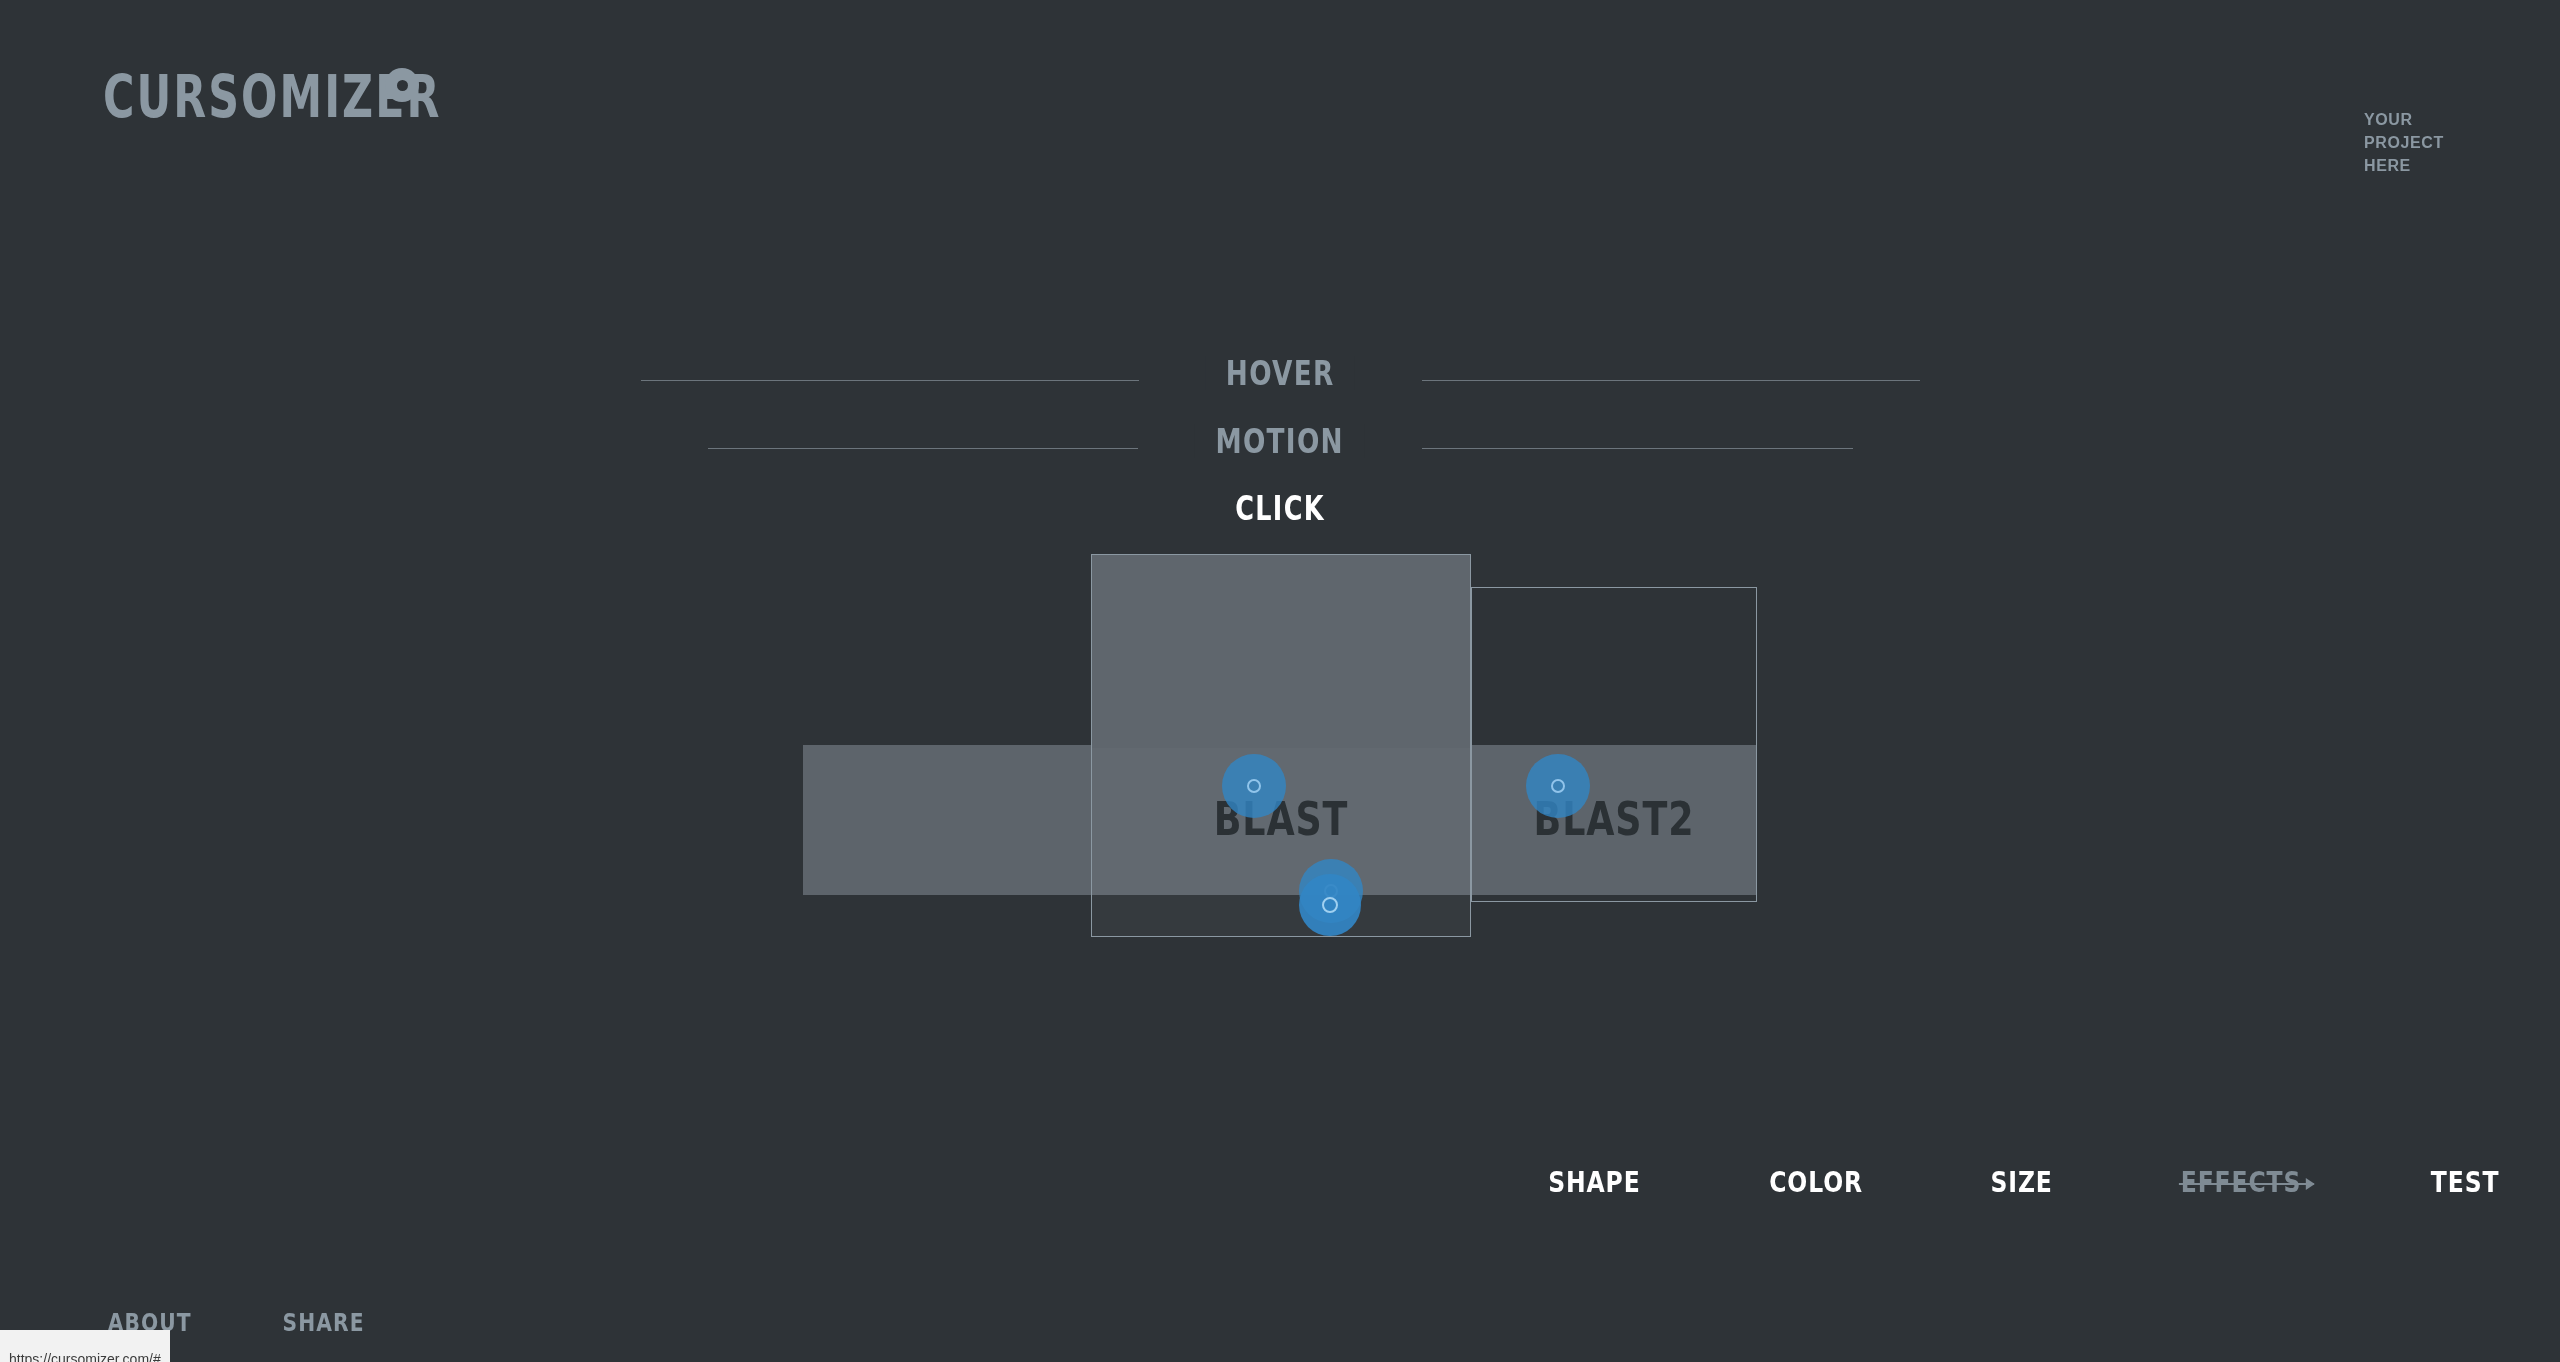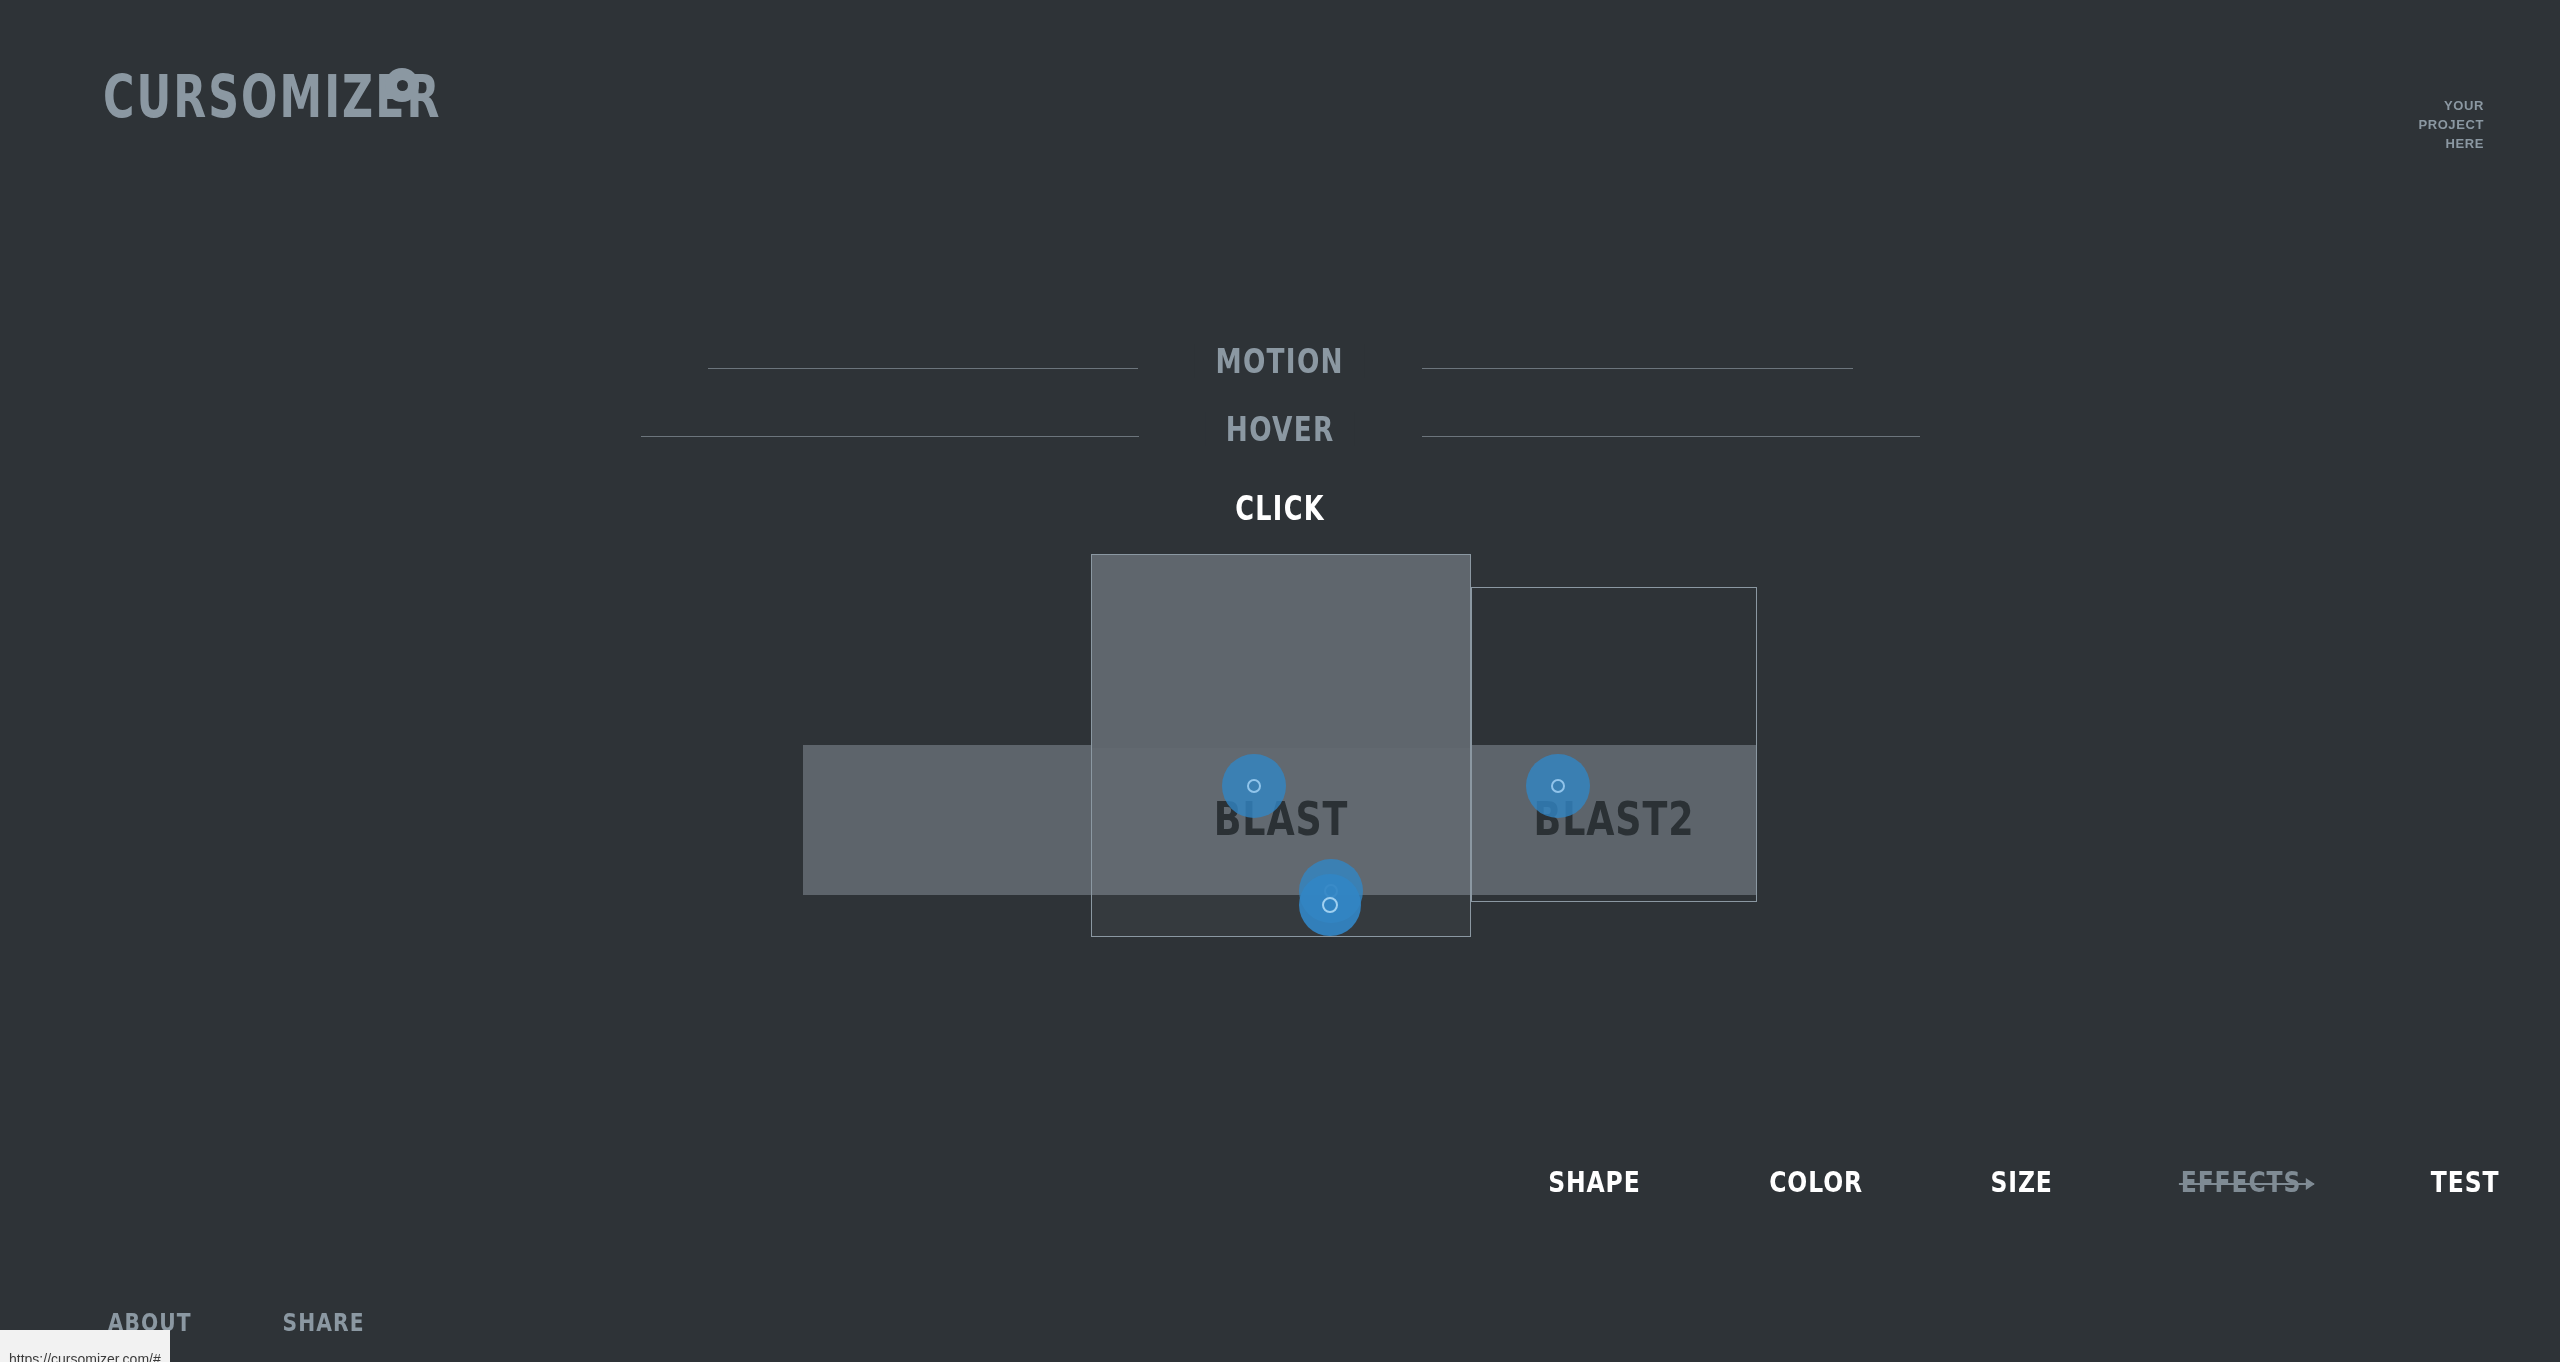--- a/index.html
+++ b/index.html
@@ -62,26 +62,26 @@
     left: 50%; top: 50%;
     width: 11px; height: 11px;
     margin: -5.5px 0 0 -5.5px;
     border-radius: 50%;
     background: #2e3337;
   }
 
   .project-slot {
     position: absolute;
     right: 76px;
-    top: 97px;
+    top: 108px;
     width: 120px;
-    text-align: right;
+    text-align: left;
     font-family: "Liberation Sans", sans-serif;
     font-weight: bold;
-    font-size: 13px;
+    font-size: 16px;
     letter-spacing: 0.6px;
     line-height: 1.45;
     color: #8b98a2;
     text-decoration: none;
   }
 
   
   .sections {
     position: absolute;
     top: 340px; left: 0;
@@ -304,30 +304,30 @@
   <a class="project-slot" href="#">
     <span>YOUR</span><br>
     <span>PROJECT</span><br>
     <span>HERE</span>
   </a>
 
 </div>
 
 <div class="sections">
 
+  <div class="section-row" id="row-hover">
+    <span class="rule left"></span>
+    <span class="rule right"></span>
+    <a class="section-label" href="#">HOVER</a>
+  </div>
+
   <div class="section-row" id="row-motion">
     <span class="rule left"></span>
     <span class="rule right"></span>
     <a class="section-label" href="#">MOTION</a>
-  </div>
-
-  <div class="section-row" id="row-hover">
-    <span class="rule left"></span>
-    <span class="rule right"></span>
-    <a class="section-label" href="#">HOVER</a>
   </div>
 
   <div class="section-row" id="row-click">
     <a class="section-label" href="#">CLICK</a>
   </div>
 
 </div>
 
 <div class="stage">
 

